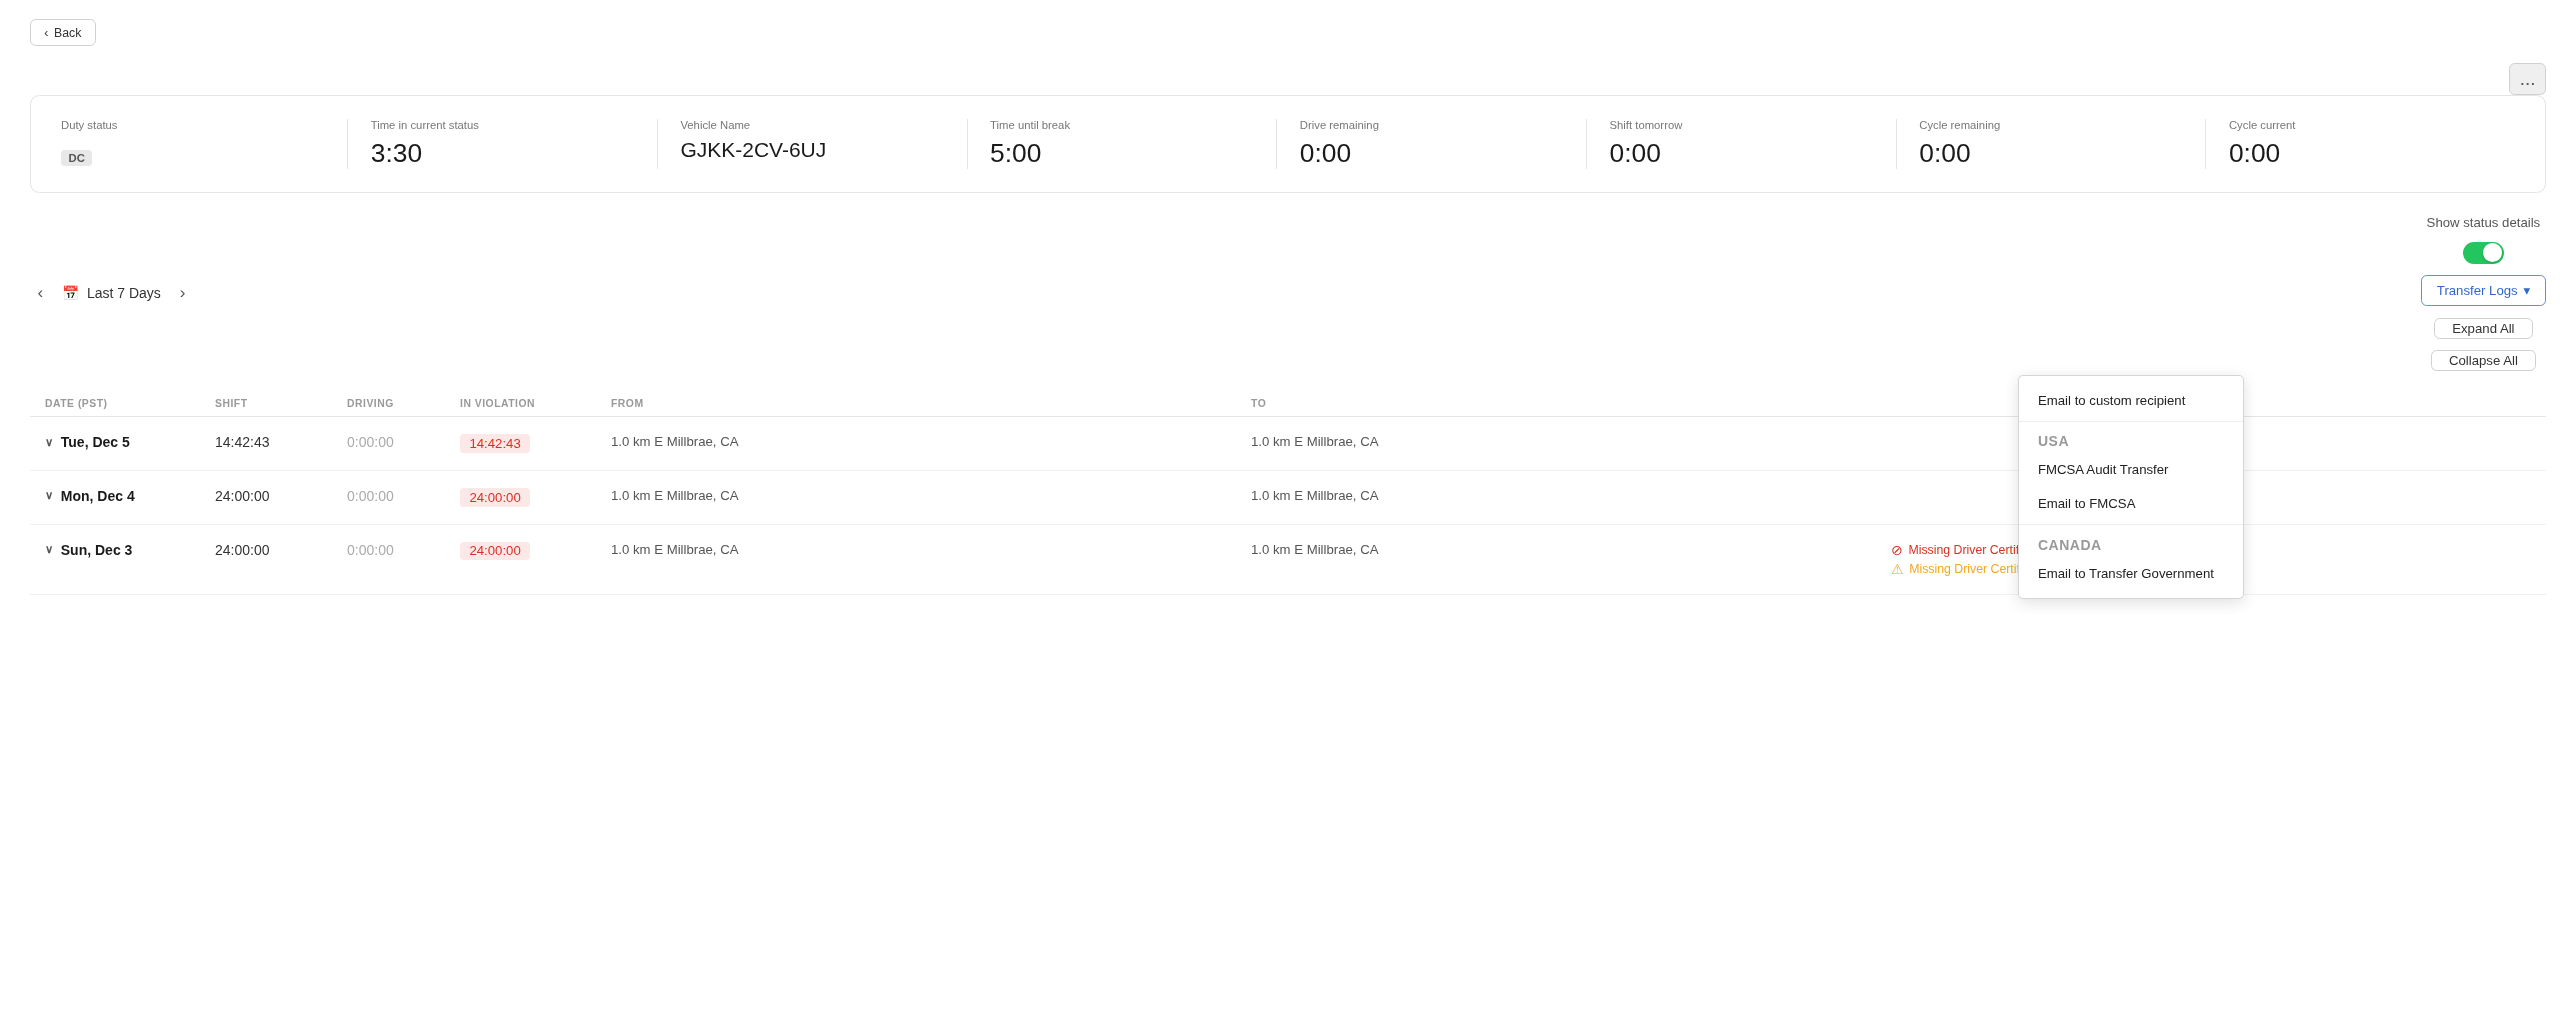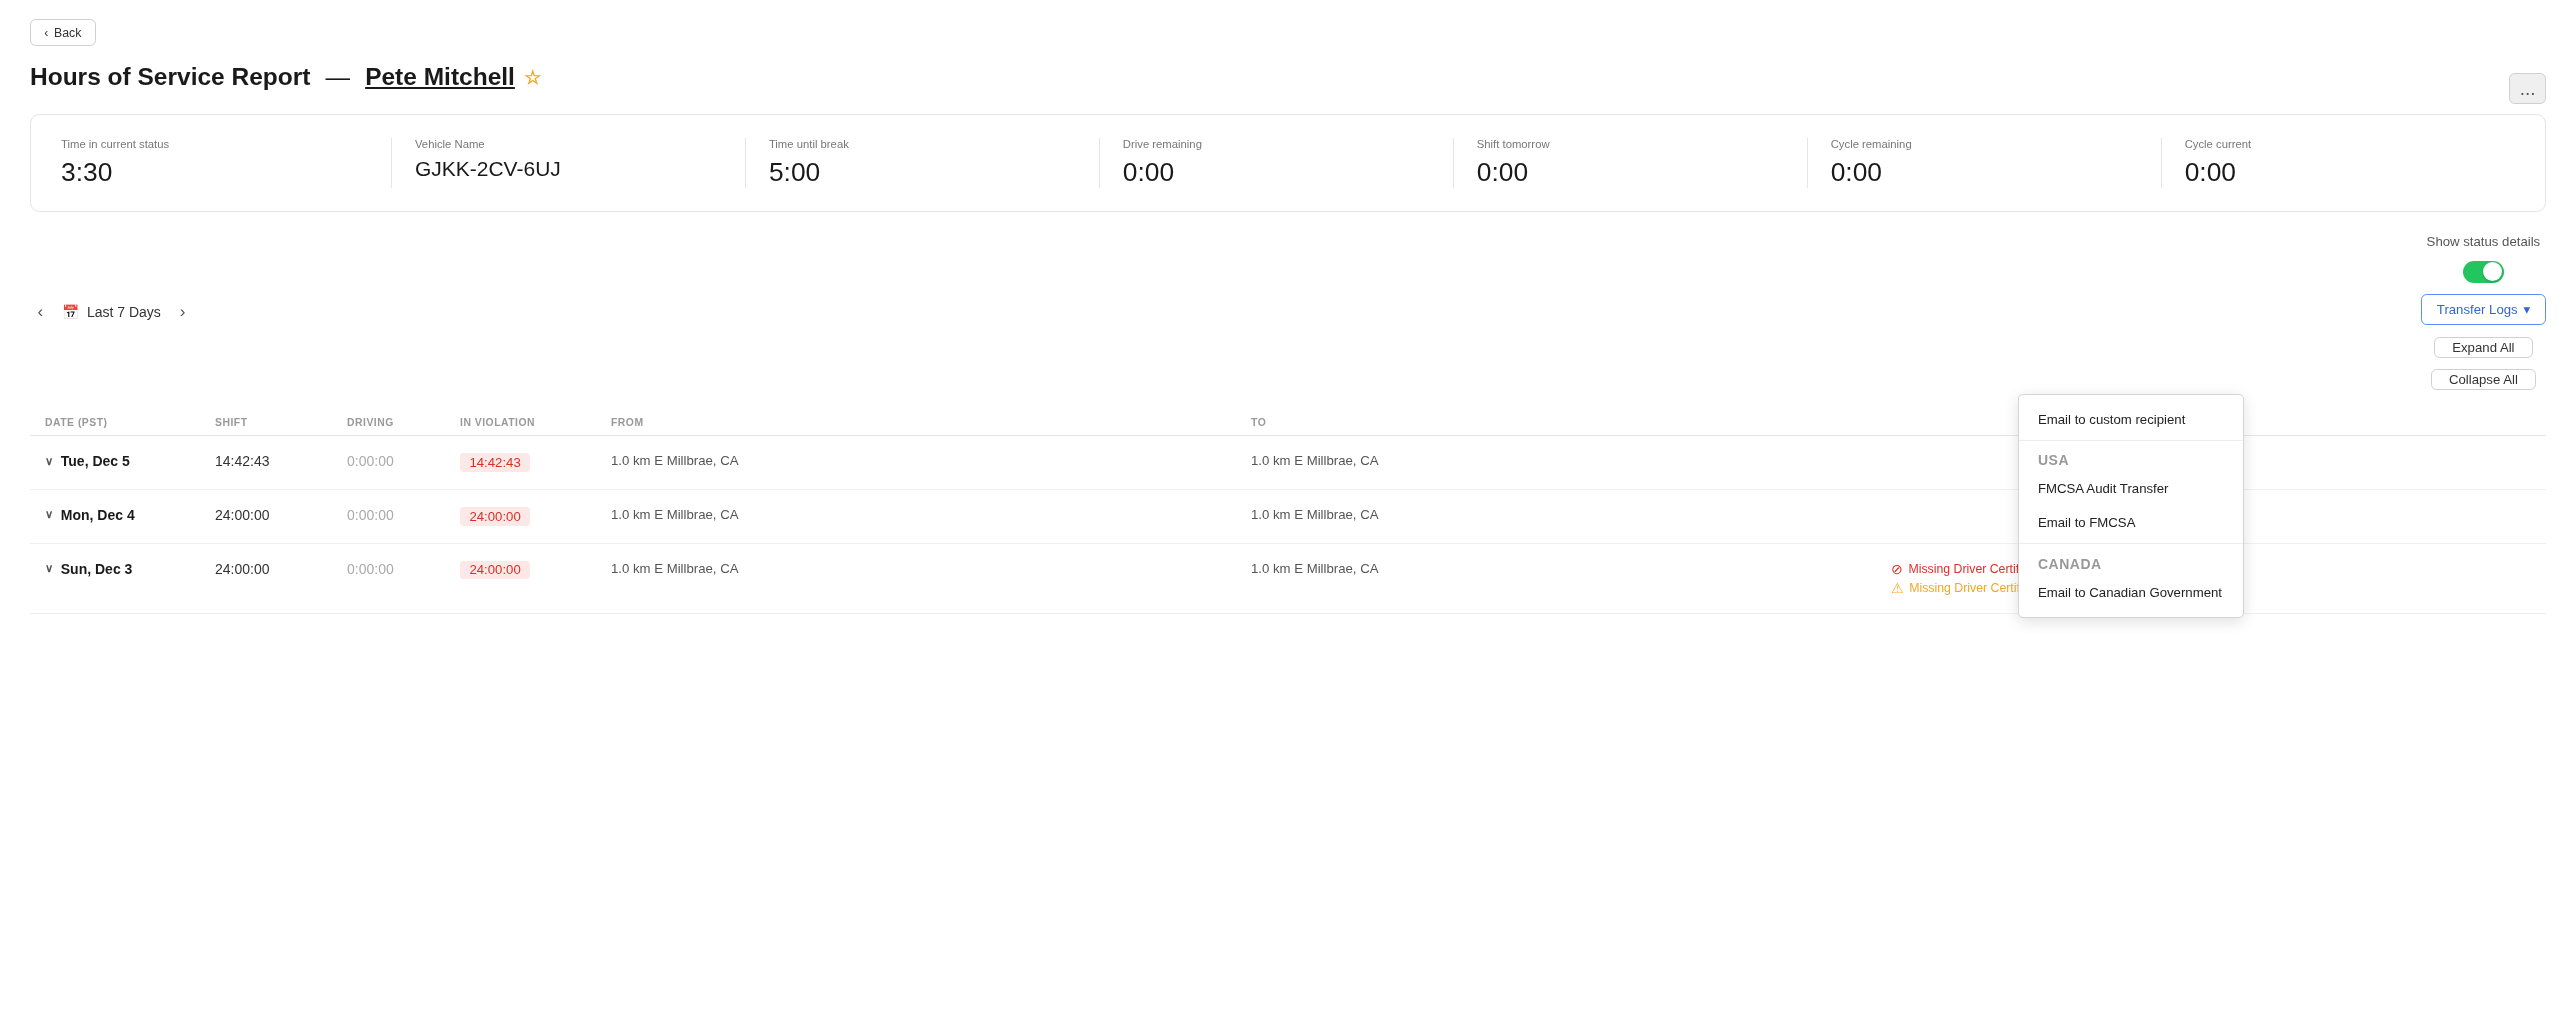--- a/index.html
+++ b/index.html
@@ -64,30 +64,28 @@
 <div class="page">
 
   <div>
     <button class="back-btn">
       <span>‹</span>
       <span>Back</span>
     </button>
   </div>
 
   <div class="title-row">
-    <h1 class="page-title">
-      <span>Hours of Service Report</span>
-      <span class="dash">—</span>
-      <span class="driver-name">Pete Mitchell</span>
-      <span class="star-icon">☆</span>
-    </h1>
     <button class="more-icon">...</button>
   </div>
 
   <div class="stats-card">
+    <div class="stat-item">
+      <div class="stat-label">Duty status</div>
+      <div class="stat-value"><span class="duty-badge">DC</span></div>
+    </div>
     <div class="stat-item">
       <div class="stat-label">Time in current status</div>
       <div class="stat-value">3:30</div>
     </div>
     <div class="stat-item">
       <div class="stat-label">Vehicle Name</div>
       <div class="stat-value" style="font-size:21px;">GJKK-2CV-6UJ</div>
     </div>
     <div class="stat-item">
       <div class="stat-label">Time until break</div>
@@ -133,21 +131,21 @@
     </div>
 
     <div class="dropdown-menu">
       <div class="dropdown-item">Email to custom recipient</div>
       <hr class="dropdown-divider">
       <div class="dropdown-section-label">USA</div>
       <div class="dropdown-item">FMCSA Audit Transfer</div>
       <div class="dropdown-item">Email to FMCSA</div>
       <hr class="dropdown-divider">
       <div class="dropdown-section-label">CANADA</div>
-      <div class="dropdown-item">Email to Canadian Government</div>
+      <div class="dropdown-item">Email to Transfer Government</div>
     </div>
   </div>
 
   <div class="table-container">
 
     <div class="table-header">
       <div class="th">DATE (PST)</div>
       <div class="th">SHIFT</div>
       <div class="th">DRIVING</div>
       <div class="th">IN VIOLATION</div>

